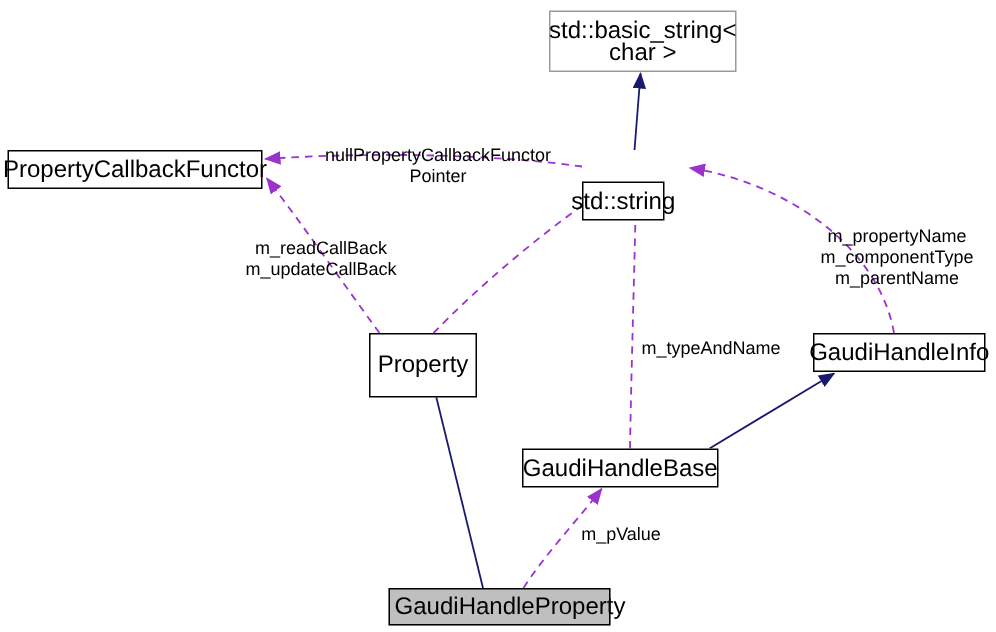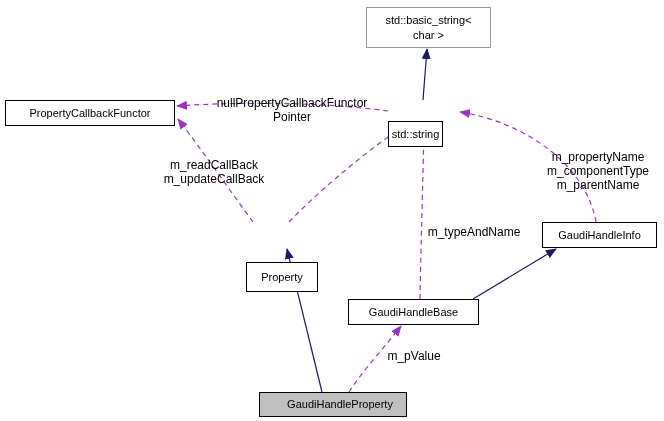--- a/index.html
+++ b/index.html
@@ -20,21 +20,21 @@
     left: 0;
     top: 0;
     pointer-events: none;
   }
   .node {
     position: absolute;
     box-sizing: border-box;
     border: 1px solid #000000;
     background: #ffffff;
     color: #000000;
-    font-size: 11px;
+    font-size: 16px;
     line-height: 15px;
     display: flex;
     align-items: center;
     justify-content: center;
     text-align: center;
     white-space: pre-line;
     cursor: pointer;
   }
   .node.ext {
     border-color: #9a9a9a;
@@ -92,21 +92,21 @@
     <path class="edge-assoc" marker-end="url(#arrow-assoc)" d="M 349 392 C 363 370, 384 348, 401 326"></path>
   </svg>
 
   <div class="node ext" style="left:366px; top:7px; width:125px; height:41px;">std::basic_string&lt;
 char &gt;</div>
 
   <div class="node" style="left:388px; top:100px; width:55px; height:26px;margin-top:21px;">std::string</div>
 
   <div class="node" style="left:5px; top:100px; width:170px; height:26px;">PropertyCallbackFunctor</div>
 
-  <div class="node" style="left:246px; top:222px; width:72px; height:30px;margin-top:40px;">Property</div>
+  <div class="node" style="left:246px; top:222px; width:72px; height:43px;">Property</div>
 
   <div class="node" style="left:542px; top:222px; width:115px; height:26px;">GaudiHandleInfo</div>
 
   <div class="node" style="left:348px; top:299px; width:131px; height:26px;">GaudiHandleBase</div>
 
   <div class="node selected" style="left:259px; top:392px; width:148px; height:25px;">GaudiHandleProperty</div>
 
   <div class="edge-label" style="left:192px; top:96px; width:200px;">nullPropertyCallbackFunctor
 Pointer</div>
 

